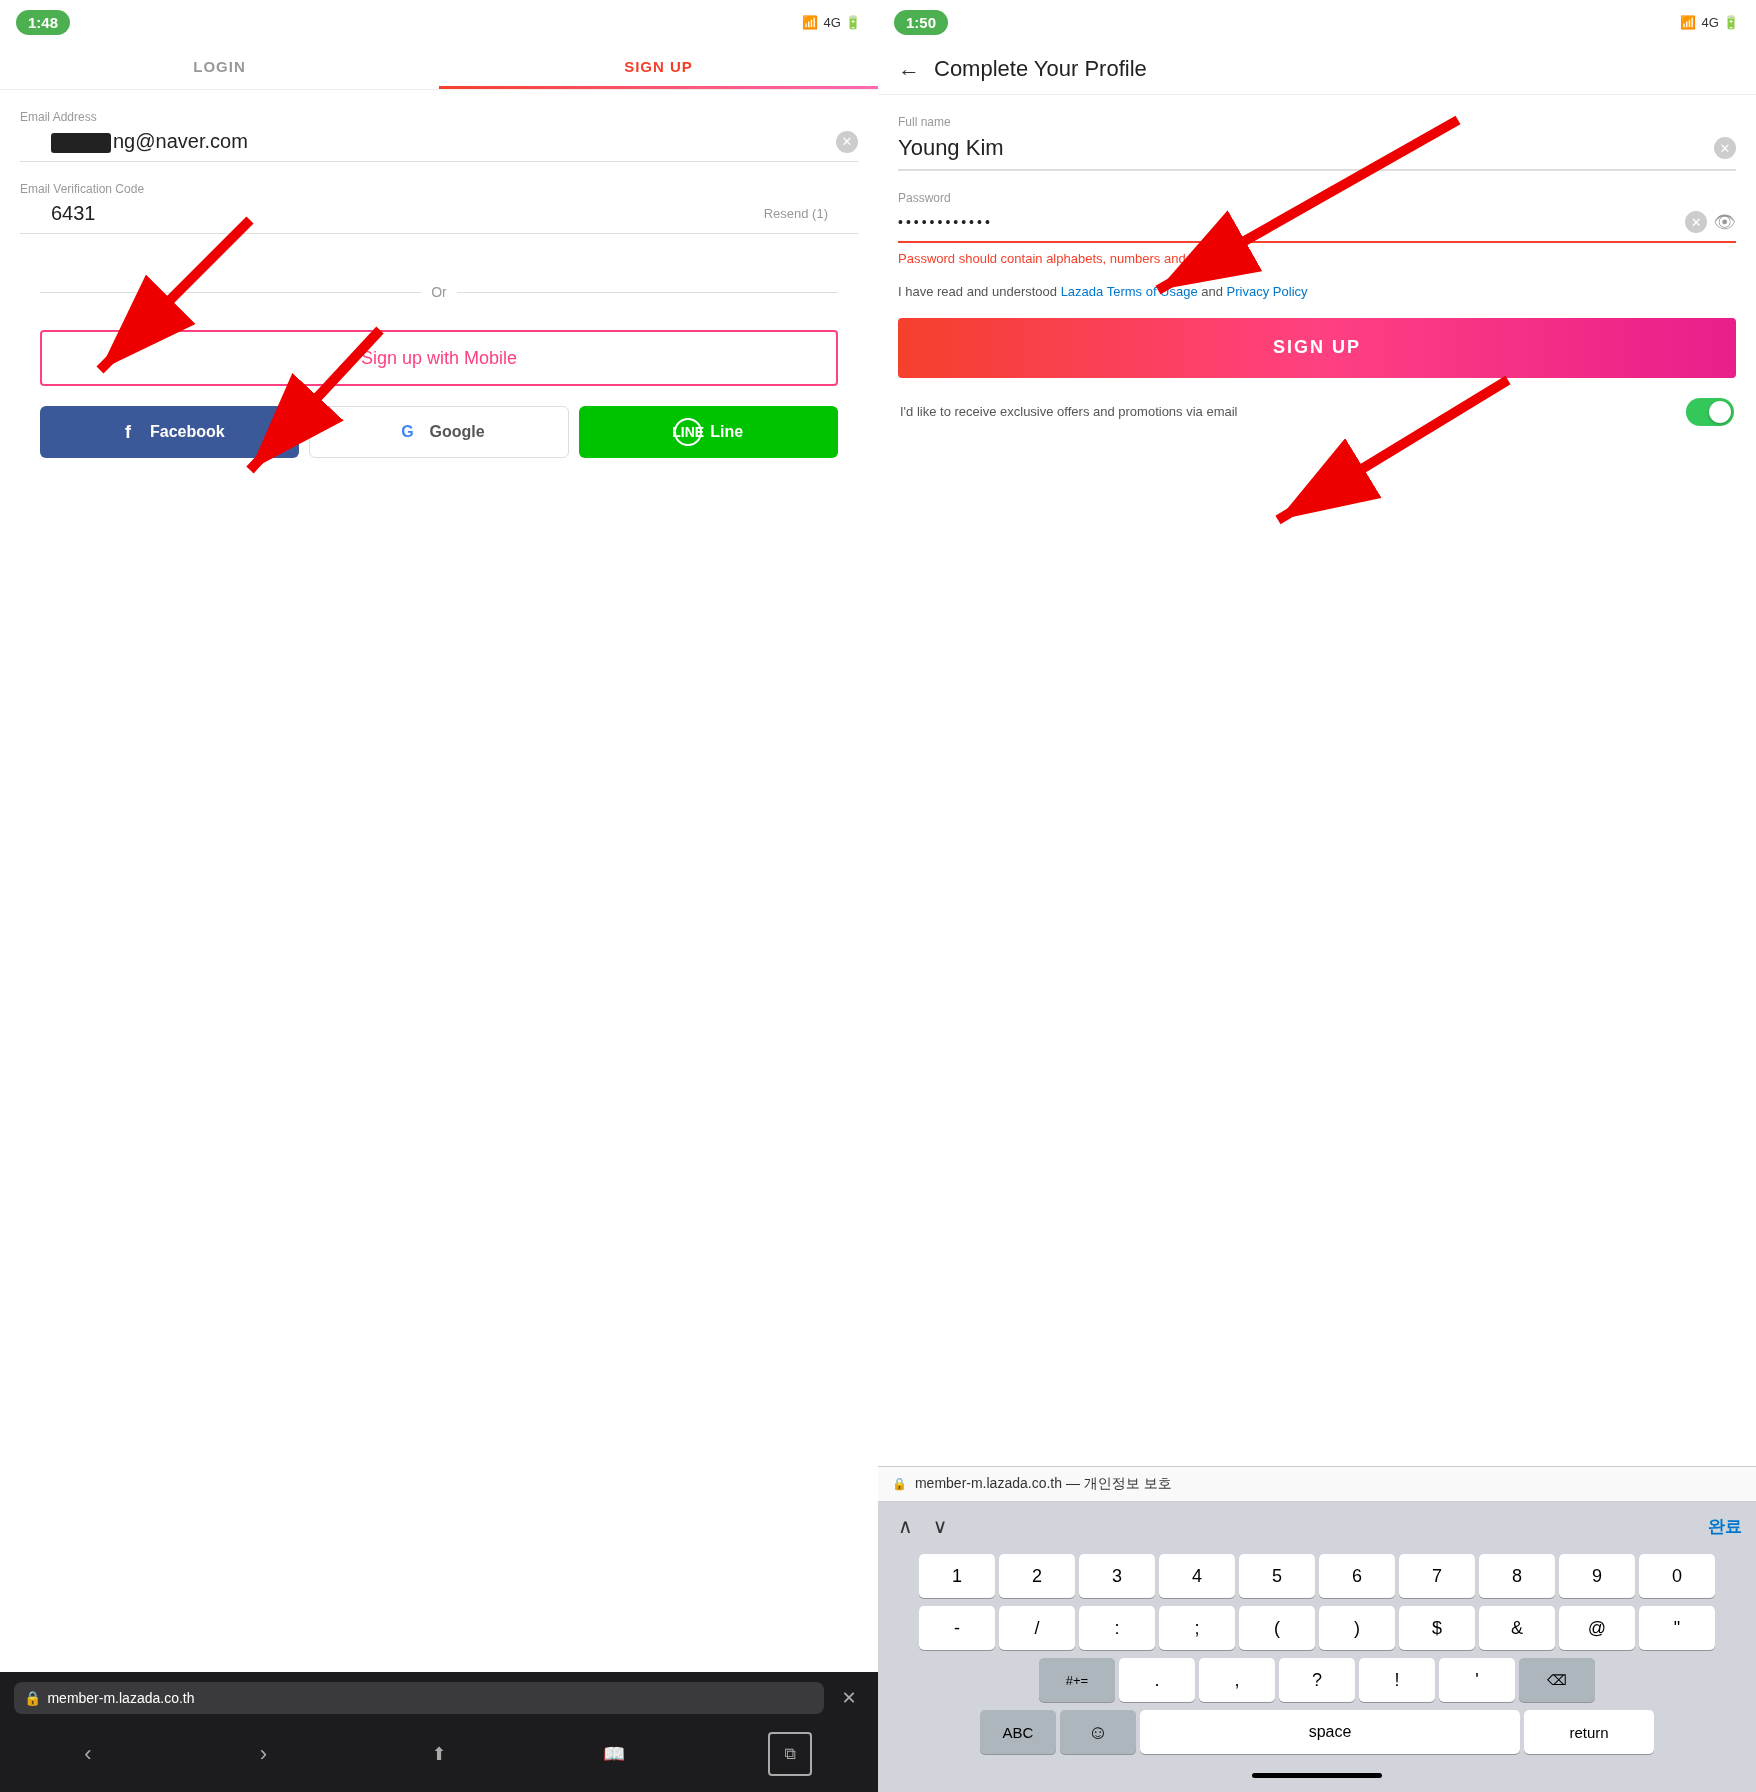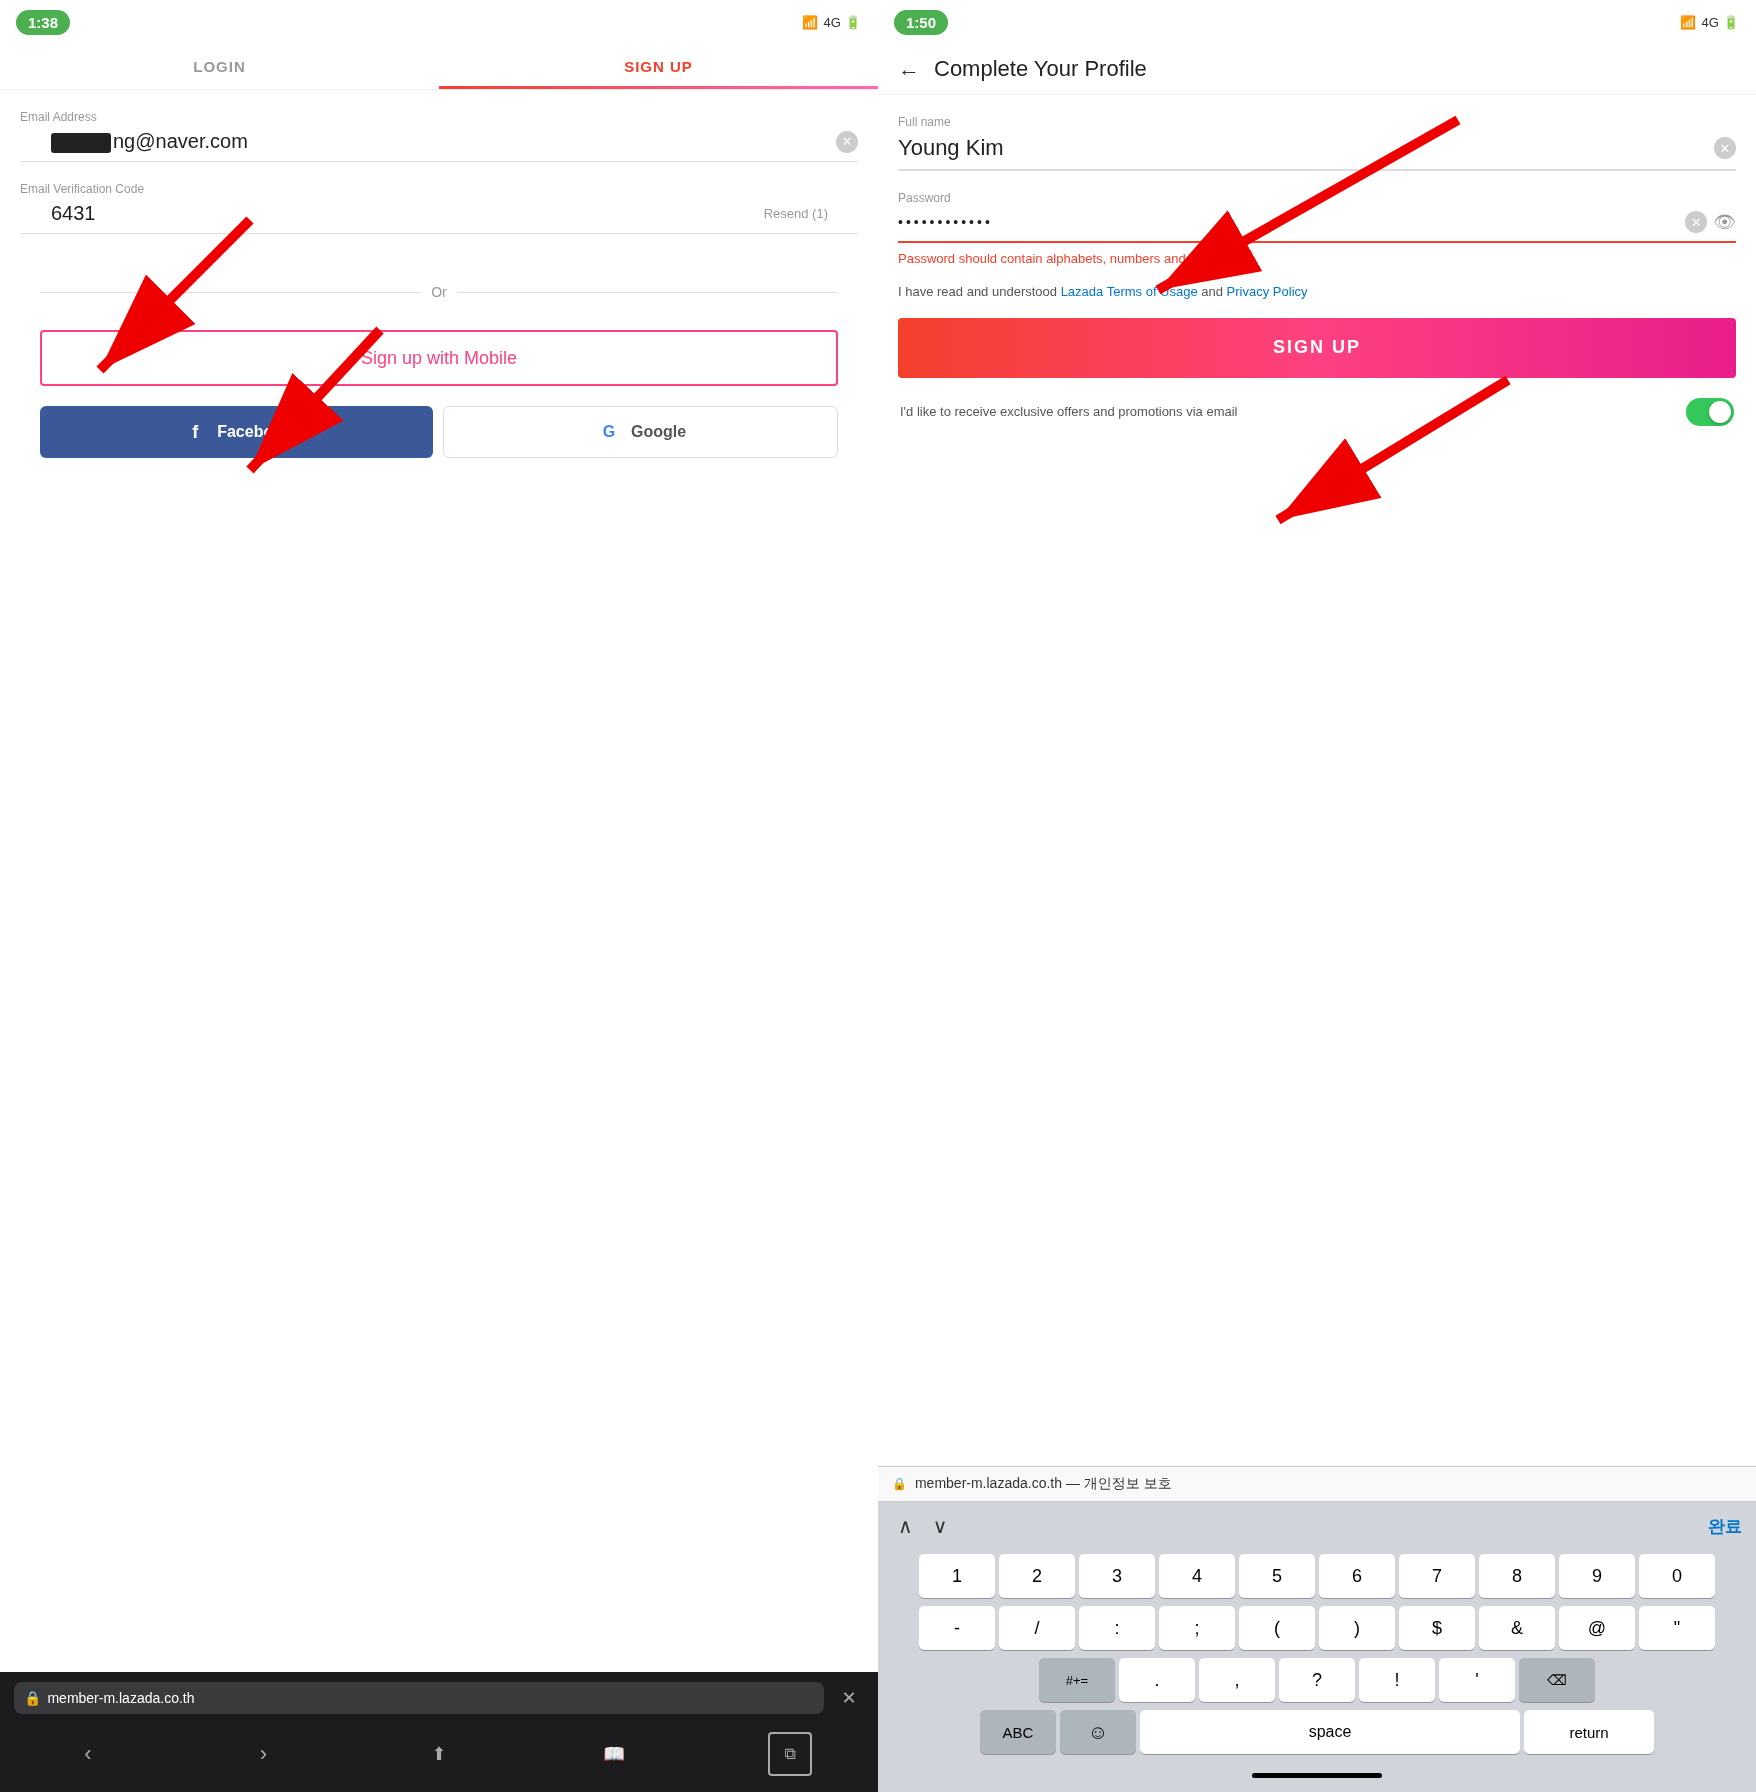--- a/index.html
+++ b/index.html
@@ -524,21 +524,21 @@
       pointer-events: none;
       z-index: 10;
     }
   </style>
 </head>
 <body>
 
 <div class="left-panel">
 
   <div class="status-bar-left">
-    <span class="time-pill">1:38</span>
+    <span class="time-pill">1:48</span>
     <div class="status-icons">
       <span>📶</span>
       <span>4G</span>
       <span>🔋</span>
     </div>
   </div>
 
   <div class="tab-bar">
     <div class="tab">LOGIN</div>
     <div class="tab active">SIGN UP</div>
@@ -572,20 +572,24 @@
     </div>
 
     <div class="social-buttons">
       <div class="social-btn facebook">
         <div class="social-icon" style="background:#3b5998;color:#fff;font-size:18px;font-weight:bold;">f</div>
         <span>Facebook</span>
       </div>
       <div class="social-btn google">
         <div class="social-icon" style="font-size:16px;font-weight:bold;color:#4285F4;">G</div>
         <span>Google</span>
+      </div>
+      <div class="social-btn line">
+        <div class="social-icon" style="background:#00C300;color:#fff;font-size:14px;border:2px solid #fff;">LINE</div>
+        <span>Line</span>
       </div>
     </div>
   </div>
 
   <div class="bottom-bar-left">
     <div class="url-bar">
       <div class="url-content">
         <span style="color:#aaa;font-size:14px;">🔒</span>
         <span class="url-text">
           <span>member-m.lazada.co.th</span>

